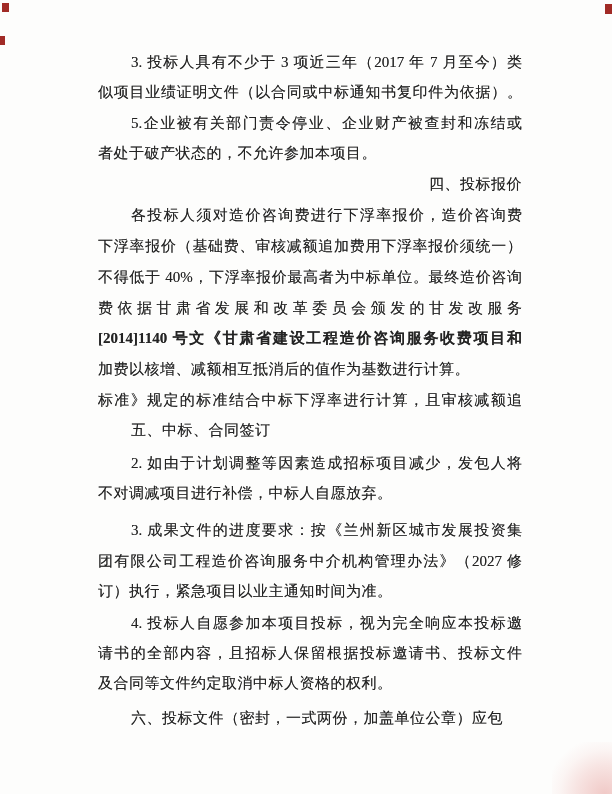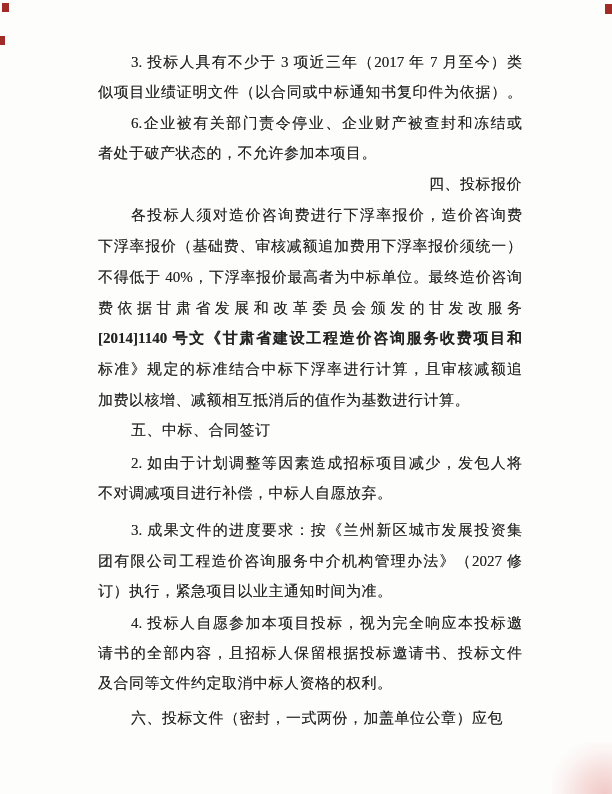--- a/index.html
+++ b/index.html
@@ -63,30 +63,30 @@
 </head>
 <body>
 
 <div class="page">
   <div class="mark mark-tl-a" style="background: rgb(161, 43, 38);"></div>
   <div class="mark mark-tl-b" style="background: rgb(161, 43, 38);"></div>
   <div class="mark mark-tr" style="background: rgb(161, 43, 38);"></div>
   <div class="text-block">
       <div class="line j ind" style="margin-top: 51px;">3. 投标人具有不少于 3 项近三年（2017 年 7 月至今）类</div>
       <div class="line j" style="margin-top: 8px;">似项目业绩证明文件（以合同或中标通知书复印件为依据）。</div>
-      <div class="line j ind" style="margin-top: 9px;">6.企业被有关部门责令停业、企业财产被查封和冻结或</div>
+      <div class="line j ind" style="margin-top: 9px;">5.企业被有关部门责令停业、企业财产被查封和冻结或</div>
       <div class="line" style="margin-top: 8px;">者处于破产状态的，不允许参加本项目。</div>
       <div class="line ind" style="margin-top: 9px; text-align: right;">四、投标报价</div>
       <div class="line j ind" style="margin-top: 9px;">各投标人须对造价咨询费进行下浮率报价，造价咨询费</div>
       <div class="line j" style="margin-top: 9px;">下浮率报价（基础费、审核减额追加费用下浮率报价须统一）</div>
       <div class="line j" style="margin-top: 9px;">不得低于 40%，下浮率报价最高者为中标单位。最终造价咨询</div>
       <div class="line j" style="margin-top: 9px;">费依据甘肃省发展和改革委员会颁发的甘发改服务</div>
       <div class="line j" style="margin-top: 8px; font-weight: bold;">[2014]1140 号文《甘肃省建设工程造价咨询服务收费项目和</div>
+      <div class="line" style="margin-top: 9px;">加费以核增、减额相互抵消后的值作为基数进行计算。</div>
       <div class="line j" style="margin-top: 9px;">标准》规定的标准结合中标下浮率进行计算，且审核减额追</div>
-      <div class="line" style="margin-top: 9px;">加费以核增、减额相互抵消后的值作为基数进行计算。</div>
       <div class="line ind" style="margin-top: 8px;">五、中标、合同签订</div>
       <div class="line j ind" style="margin-top: 11px;">2. 如由于计划调整等因素造成招标项目减少，发包人将</div>
       <div class="line" style="margin-top: 8px;">不对调减项目进行补偿，中标人自愿放弃。</div>
       <div class="line j ind" style="margin-top: 15px;">3. 成果文件的进度要求：按《兰州新区城市发展投资集</div>
       <div class="line j" style="margin-top: 9px;">团有限公司工程造价咨询服务中介机构管理办法》（2027 修</div>
       <div class="line" style="margin-top: 8px;">订）执行，紧急项目以业主通知时间为准。</div>
       <div class="line j ind" style="margin-top: 10px;">4. 投标人自愿参加本项目投标，视为完全响应本投标邀</div>
       <div class="line j" style="margin-top: 8px;">请书的全部内容，且招标人保留根据投标邀请书、投标文件</div>
       <div class="line" style="margin-top: 8px;">及合同等文件约定取消中标人资格的权利。</div>
       <div class="line ind" style="margin-top: 13px;">六、投标文件（密封，一式两份，加盖单位公章）应包</div>

